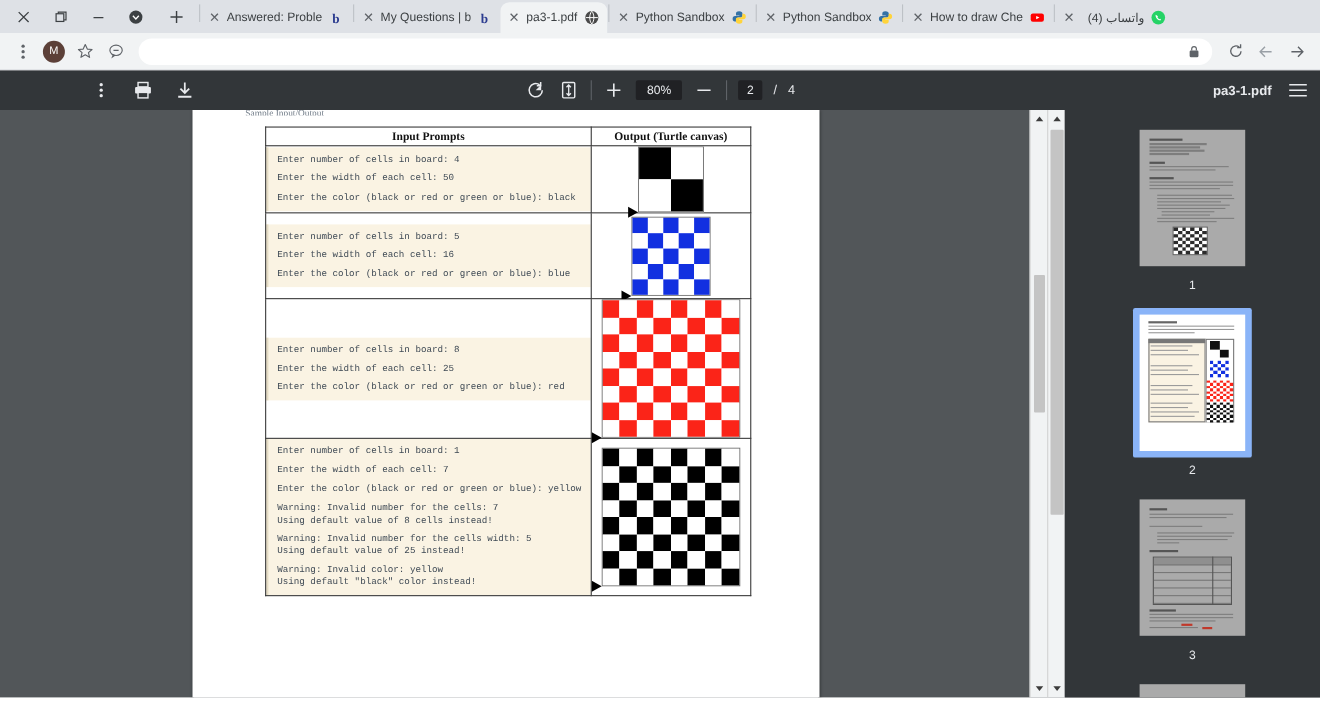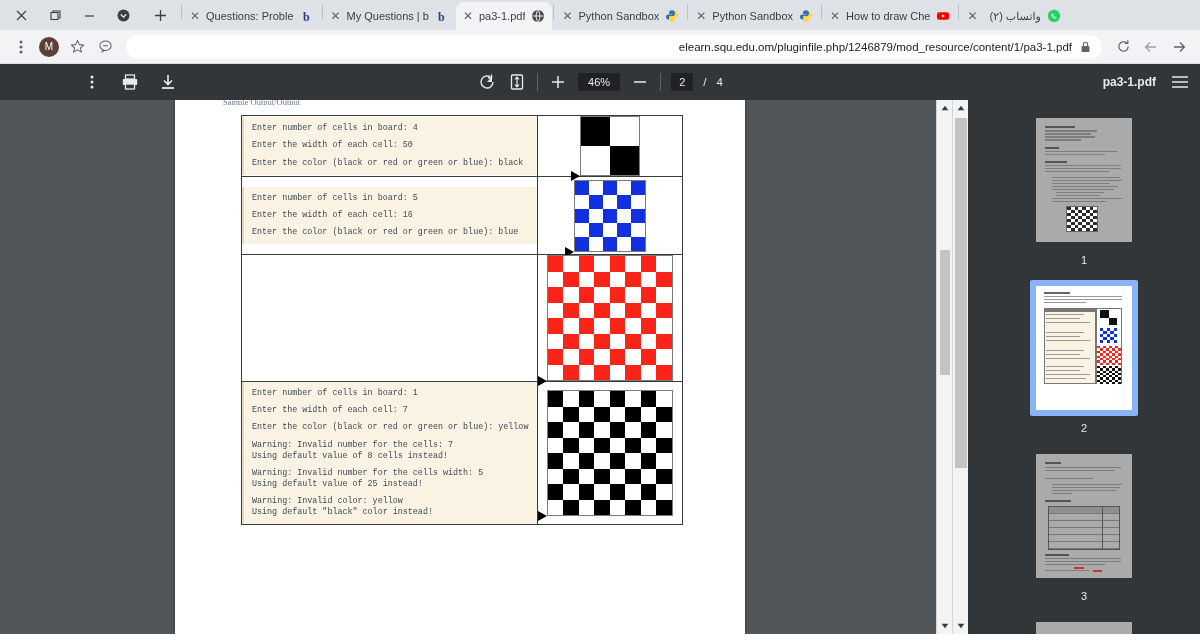--- a/index.html
+++ b/index.html
@@ -221,21 +221,21 @@
     </div>
     <div class="newtab">
       <svg width="13" height="13" viewBox="0 0 13 13">
           <path d="M6.5 1 V12 M1 6.5 H12" stroke="#3c4043" stroke-width="1.3"></path>
         </svg>
     </div>
     <div class="tab-sep"></div>
 
     <div class="tab">
       <span class="tab-close">✕</span>
-      <span class="tab-title">Questions: Proble</span>
+      <span class="tab-title">Answered: Proble</span>
       <svg class="fav" viewBox="0 0 14 14">
           <text x="3" y="11.5" font-family="Liberation Serif, serif" font-size="12" font-weight="bold" fill="#2b3b8f">b</text>
         </svg>
     </div>
     <div class="tab-sep"></div>
 
     <div class="tab">
       <span class="tab-close">✕</span>
       <span class="tab-title">My Questions | b</span>
       <svg class="fav" viewBox="0 0 14 14">
@@ -279,21 +279,21 @@
       <svg class="fav" viewBox="0 0 14 14">
           <rect x="1" y="3.2" width="12" height="7.6" rx="2" fill="#FF0000"></rect>
           <path d="M6 5.6 L9 7 L6 8.4 Z" fill="#fff"></path>
         </svg>
     </div>
 
     <div class="tab-sep"></div>
     <div class="tab">
       <span class="tab-close">✕</span>
       <span class="tabstrip-spacer"></span>
-      <span class="tab-title">واتساب (٢)</span>
+      <span class="tab-title">واتساب (4)</span>
       <svg class="fav" viewBox="0 0 14 14">
           <circle cx="7" cy="7" r="6.2" fill="#25D366"></circle>
           <path d="M4.6 4.4 C4.2 5.6 5.1 7.6 6.5 8.7 C7.6 9.5 9 9.7 9.5 9.2 L8.8 8.1 L7.9 8.4 C7.4 8.1 6.5 7.2 6.2 6.6 L6.7 5.8 Z" fill="#fff"></path>
         </svg>
     </div>
   </div>
 
   <div class="toolbar">
     <div class="tb-icon">
       <svg width="4" height="16" viewBox="0 0 4 16">
@@ -316,21 +316,20 @@
         </svg>
     </div>
 
     <div class="omnibox">
       <span class="tb-icon" style="width:14px;height:14px;">
         <svg width="11" height="12" viewBox="0 0 11 12">
             <rect x="1.5" y="5" width="8" height="6" rx="1" fill="#5f6368"></rect>
             <path d="M3.4 5 V3.4 A2.1 2.1 0 0 1 7.6 3.4 V5" fill="none" stroke="#5f6368" stroke-width="1.1"></path>
           </svg>
       </span>
-      <span class="url">elearn.squ.edu.om/pluginfile.php/1246879/mod_resource/content/1/pa3-1.pdf</span>
     </div>
 
     <div class="tb-icon">
       <svg width="15" height="15" viewBox="0 0 16 16">
           <path d="M13 8 A5 5 0 1 1 11.3 4.2" fill="none" stroke="#5f6368" stroke-width="1.3"></path>
           <path d="M12.6 1.3 V4.6 H9.3" fill="none" stroke="#5f6368" stroke-width="1.3"></path>
         </svg>
     </div>
     <div class="tb-icon">
       <svg width="16" height="16" viewBox="0 0 16 16">
@@ -381,21 +380,21 @@
             <rect x="3.5" y="2" width="11" height="14" rx="1" fill="none" stroke="#e8eaed" stroke-width="1.3"></rect>
             <path d="M9 4.5 L9 13.5 M7 6.3 L9 4.2 L11 6.3 M7 11.7 L9 13.8 L11 11.7" fill="none" stroke="#e8eaed" stroke-width="1.2"></path>
           </svg>
       </span>
       <span class="vdiv"></span>
       <span class="pdf-icon">
         <svg width="16" height="16" viewBox="0 0 16 16">
             <path d="M8 2 V14 M2 8 H14" stroke="#e8eaed" stroke-width="1.5"></path>
           </svg>
       </span>
-      <span class="zoom-level">46%</span>
+      <span class="zoom-level">80%</span>
       <span class="pdf-icon">
         <svg width="16" height="16" viewBox="0 0 16 16">
             <path d="M2 8 H14" stroke="#e8eaed" stroke-width="1.5"></path>
           </svg>
       </span>
       <span class="vdiv"></span>
       <span class="page-box">2</span>
       <span class="page-sep">/</span>
       <span class="page-sep">4</span>
     </div>
@@ -407,24 +406,28 @@
             <path d="M1 2 H17 M1 7 H17 M1 12 H17" stroke="#e8eaed" stroke-width="1.5"></path>
           </svg>
       </span>
     </div>
   </div>
 
   <div class="viewer">
 
     <div class="page-area">
       <div class="pdf-page">
-        <div class="faint-line">Sample Output/Output</div>
+        <div class="faint-line">Sample Input/Output</div>
 
         <table class="io">
           <tbody>
+              <tr>
+            <th>Input Prompts</th>
+            <th>Output (Turtle canvas)</th>
+          </tr>
 
           <tr>
             <td class="prompt-cell">
               <div class="console">
                 <div class="blk">
                       <div class="ln">Enter number of cells in board: 4</div>
                     </div>
                 <div class="blk">
                       <div class="ln">Enter the width of each cell: 50</div>
                     </div>
@@ -492,20 +495,31 @@
                       <div style="background: rgb(18, 48, 224);"></div>
                     </div>
                 <div class="turtle"></div>
               </div>
             </td>
           </tr>
 
           <tr>
             <td class="prompt-cell">
               <div style="height:26px"></div>
+              <div class="console">
+                <div class="blk">
+                      <div class="ln">Enter number of cells in board: 8</div>
+                    </div>
+                <div class="blk">
+                      <div class="ln">Enter the width of each cell: 25</div>
+                    </div>
+                <div class="blk">
+                      <div class="ln">Enter the color (black or red or green or blue): red</div>
+                    </div>
+              </div>
               <div style="height:26px"></div>
             </td>
             <td class="out-cell">
               <div class="board-wrap">
                 <div class="board" style="grid-template-columns: repeat(8, 15.5px); grid-template-rows: repeat(8, 15.5px);">
                       <div style="background: rgb(251, 36, 24);"></div>
                       <div style="background: rgb(255, 255, 255);"></div>
                       <div style="background: rgb(251, 36, 24);"></div>
                       <div style="background: rgb(255, 255, 255);"></div>
                       <div style="background: rgb(251, 36, 24);"></div>

